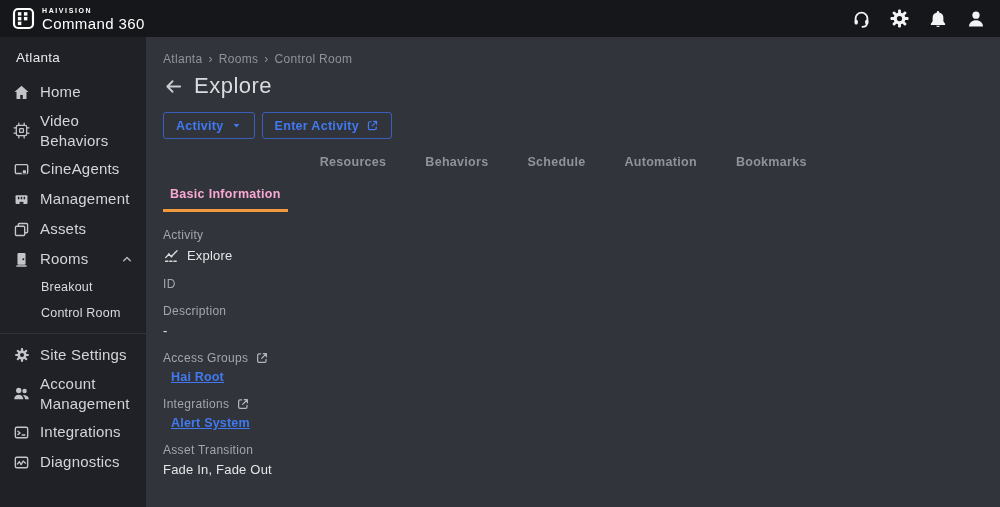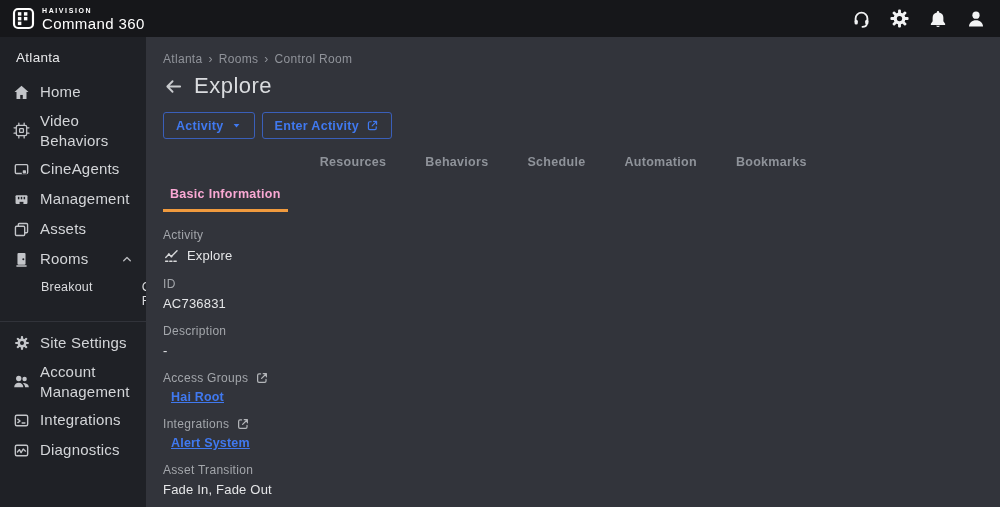--- a/index.html
+++ b/index.html
@@ -22,21 +22,21 @@
   
   .sidebar { position:absolute; top:37px; left:0; width:146px; bottom:0; background:#1f2126; }
   .site-name { padding:13px 16px 12px 16px; font-size:13.5px; color:#e8e9eb; letter-spacing:0.3px; }
   .nav { display:flex; flex-direction:column; }
   .nav-item { display:flex; align-items:center; min-height:30px; padding:4px 8px 4px 13px;
               color:#d3d5d8; font-size:15px; cursor:pointer; letter-spacing:0.2px; }
   .nav-item .nicon { width:17px; height:17px; flex:0 0 17px; margin-right:10px; display:flex;
                      align-items:center; justify-content:center; color:#c3c5c9; }
   .nav-item .nlabel { line-height:1.3; }
   .nav-item .chev { margin-left:auto; margin-right:5px; color:#b8babe; display:flex; }
-  .nav-sub { display:flex; flex-direction:row; }
+  .nav-sub { display:flex; flex-direction:column; }
   .nav-subitem { padding:6px 8px 6px 41px; font-size:12.5px; color:#dadbde; cursor:pointer; letter-spacing:0.2px; }
   .nav-divider { height:1px; background:#31333a; margin:7px 0 6px 0; }
 
   
   .main { position:absolute; top:37px; left:146px; right:0; bottom:0; background:#32343b;
           padding:15px 20px 0 17px; }
   .breadcrumb { display:flex; align-items:center; gap:6px; font-size:12px; color:#90939a; letter-spacing:0.3px; }
   .breadcrumb .crumb { cursor:pointer; }
   .title-row { display:flex; align-items:center; gap:11px; margin-top:7px; }
   .back-btn { width:20px; height:20px; display:flex; align-items:center; justify-content:center;
@@ -319,21 +319,20 @@
             </svg>
           </span>
           <span>Explore</span>
         </div>
       </div>
 
       <div class="field">
         <div class="field-label">
           <span>ID</span>
         </div>
-        <div class="field-value">AC736831</div>
       </div>
 
       <div class="field">
         <div class="field-label">
           <span>Description</span>
         </div>
         <div class="field-value">-</div>
       </div>
 
       <div class="field">

